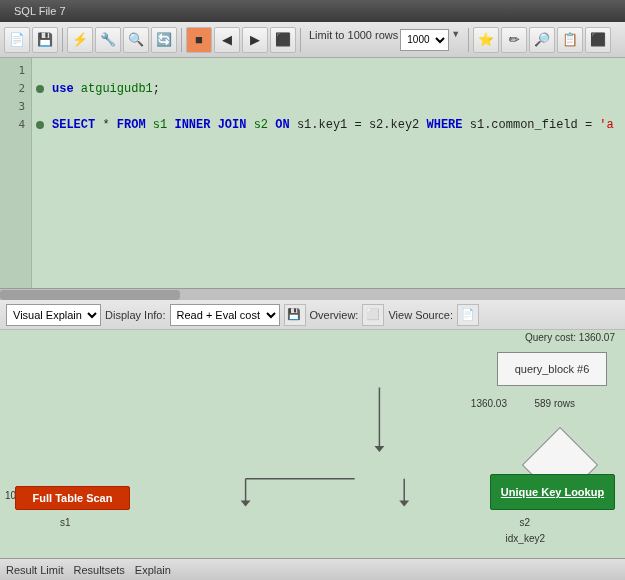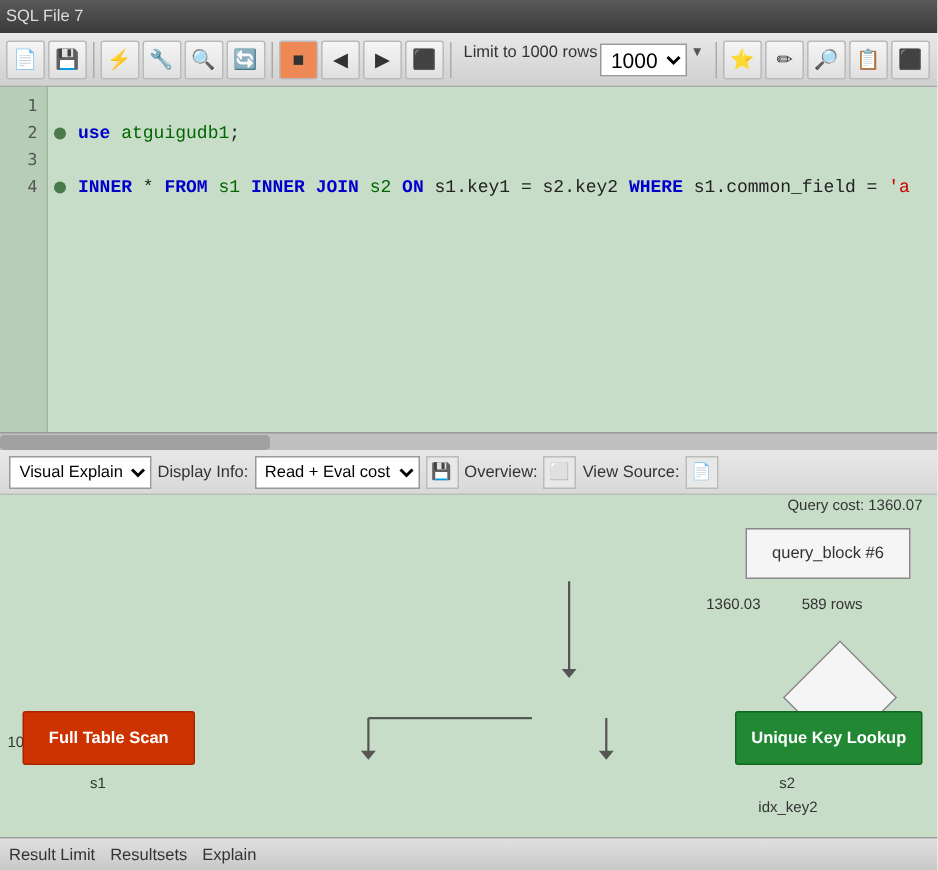--- a/index.html
+++ b/index.html
@@ -5,21 +5,21 @@
     * { box-sizing: border-box; margin: 0; padding: 0; }
     body { font-family: 'Segoe UI', Arial, sans-serif; font-size: 12px; background: #f0f0f0; width: 625px; height: 580px; overflow: hidden; }
 
     
     .title-bar {
       background: linear-gradient(to bottom, #5a5a5a, #3a3a3a);
       color: #ddd;
       height: 22px;
       display: flex;
       align-items: center;
-      padding: 0 4px;
+      padding: 0 14px;
       font-size: 11px;
     }
 
     
     .toolbar {
       background: linear-gradient(to bottom, #e8e8e8, #d0d0d0);
       height: 36px;
       display: flex;
       align-items: center;
       padding: 0 4px;
@@ -181,21 +181,21 @@
   <div class="tb-btn">🔍</div>
   <div class="tb-btn">🔄</div>
   <div class="tb-separator"></div>
   <div class="tb-btn" style="background:#e85;">■</div>
   <div class="tb-btn">◀</div>
   <div class="tb-btn">▶</div>
   <div class="tb-btn">⬛</div>
   <div class="tb-separator"></div>
   <div class="limit-select">
     <span style="font-size:11px;color:#333;">Limit to 1000 rows</span>
-    <select style="height:22px;font-size:14px;border:1px solid #999;background:#fff;">
+    <select style="height:22px;font-size:10px;border:1px solid #999;background:#fff;">
       <option>1000</option>
       <option>500</option>
       <option>2000</option>
     </select>
     <span style="font-size:9px;color:#555;">▼</span>
   </div>
   <div class="tb-separator"></div>
   <div class="tb-btn">⭐</div>
   <div class="tb-btn">✏</div>
   <div class="tb-btn">🔎</div>
@@ -220,21 +220,21 @@
         <div class="dot"></div>
       </div>
   </div>
   <div class="code-content">
     <div class="code-line"></div>
     <div class="code-line">
       <span class="kw">use</span> <span class="tbl">atguigudb1</span><span>;</span>
     </div>
     <div class="code-line"></div>
     <div class="code-line">
-      <span class="kw">INNER</span> * <span class="kw">FROM</span> <span class="tbl">s1</span>
+      <span class="kw">SELECT</span> * <span class="kw">FROM</span> <span class="tbl">s1</span>
       <span class="kw"> INNER JOIN</span> <span class="tbl">s2</span>
       <span class="kw"> ON</span> s1.key1 = s2.key2
       <span class="kw"> WHERE</span> s1.common_field = <span class="str">'a</span>
     </div>
   </div>
 </div>
 
 <div class="h-scrollbar">
   <div class="h-scrollbar-thumb"></div>
 </div>
@@ -285,25 +285,25 @@
       <div class="cost-label" style="top:68px;right:50px;">589 rows</div>
 
       <div style="position:absolute;top:108px;right:38px;width:54px;height:54px;background:#f5f5f5;border:1px solid #888;transform:rotate(45deg);"></div>
 
       <div class="cost-label" style="top:160px;left:5px;">1013.75</div>
       <div class="cost-label" style="top:160px;left:55px;">9.89K rows</div>
 
       <div class="cost-label" style="top:160px;right:95px;">346.33</div>
       <div class="cost-label" style="top:160px;right:40px;">1 row</div>
 
-      <div style="position:absolute;bottom:48px;left:15px;width:115px;height:36px;background:#cc3300;border:1px solid #aa2200;display:flex;align-items:center;justify-content:center;font-size:11px;color:#fff;font-weight:bold;text-align:center;border-radius:2px;">
+      <div style="position:absolute;bottom:48px;left:15px;width:115px;height:24px;background:#cc3300;border:1px solid #aa2200;display:flex;align-items:center;justify-content:center;font-size:11px;color:#fff;font-weight:bold;text-align:center;border-radius:2px;">
         <span>Full Table Scan</span>
       </div>
 
-      <div style="position:absolute;bottom:48px;right:10px;width:125px;height:36px;background:#228833;border:1px solid #116622;display:flex;align-items:center;justify-content:center;font-size:11px;color:#fff;font-weight:bold;text-align:center;border-radius:2px;">
+      <div style="position:absolute;bottom:48px;right:10px;width:125px;height:36px;background:#228833;border:1px solid #116622;display:flex;align-items:center;justify-content:center;font-size:11px;color:#fff;font-weight:bold;text-align:center;border-radius:2px;text-decoration:underline;">
         <span>Unique Key Lookup</span>
       </div>
 
       <div class="table-label" style="bottom:30px;left:60px;">s1</div>
       <div class="table-label" style="bottom:30px;right:95px;">s2</div>
       <div class="table-label" style="bottom:14px;right:80px;">idx_key2</div>
     </div>
   </div>
 </div>
 

